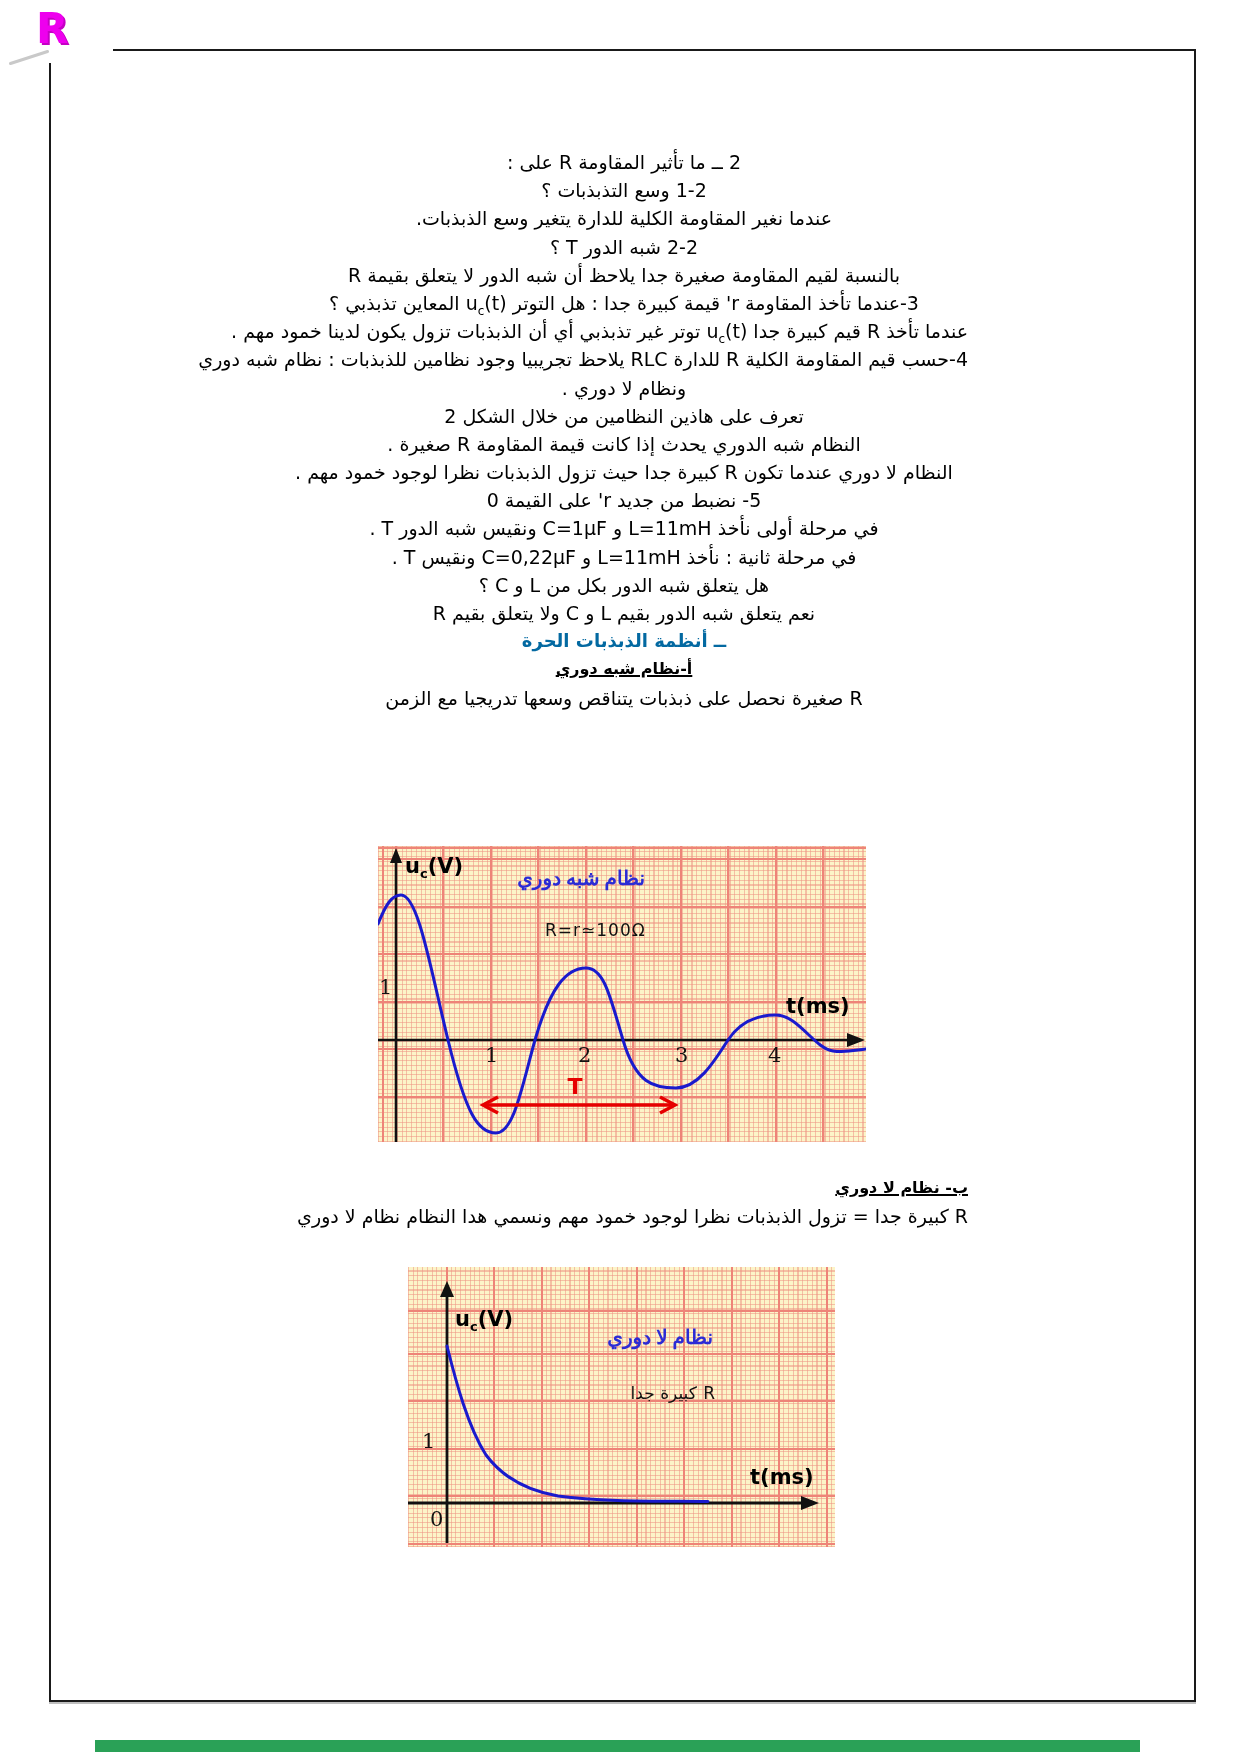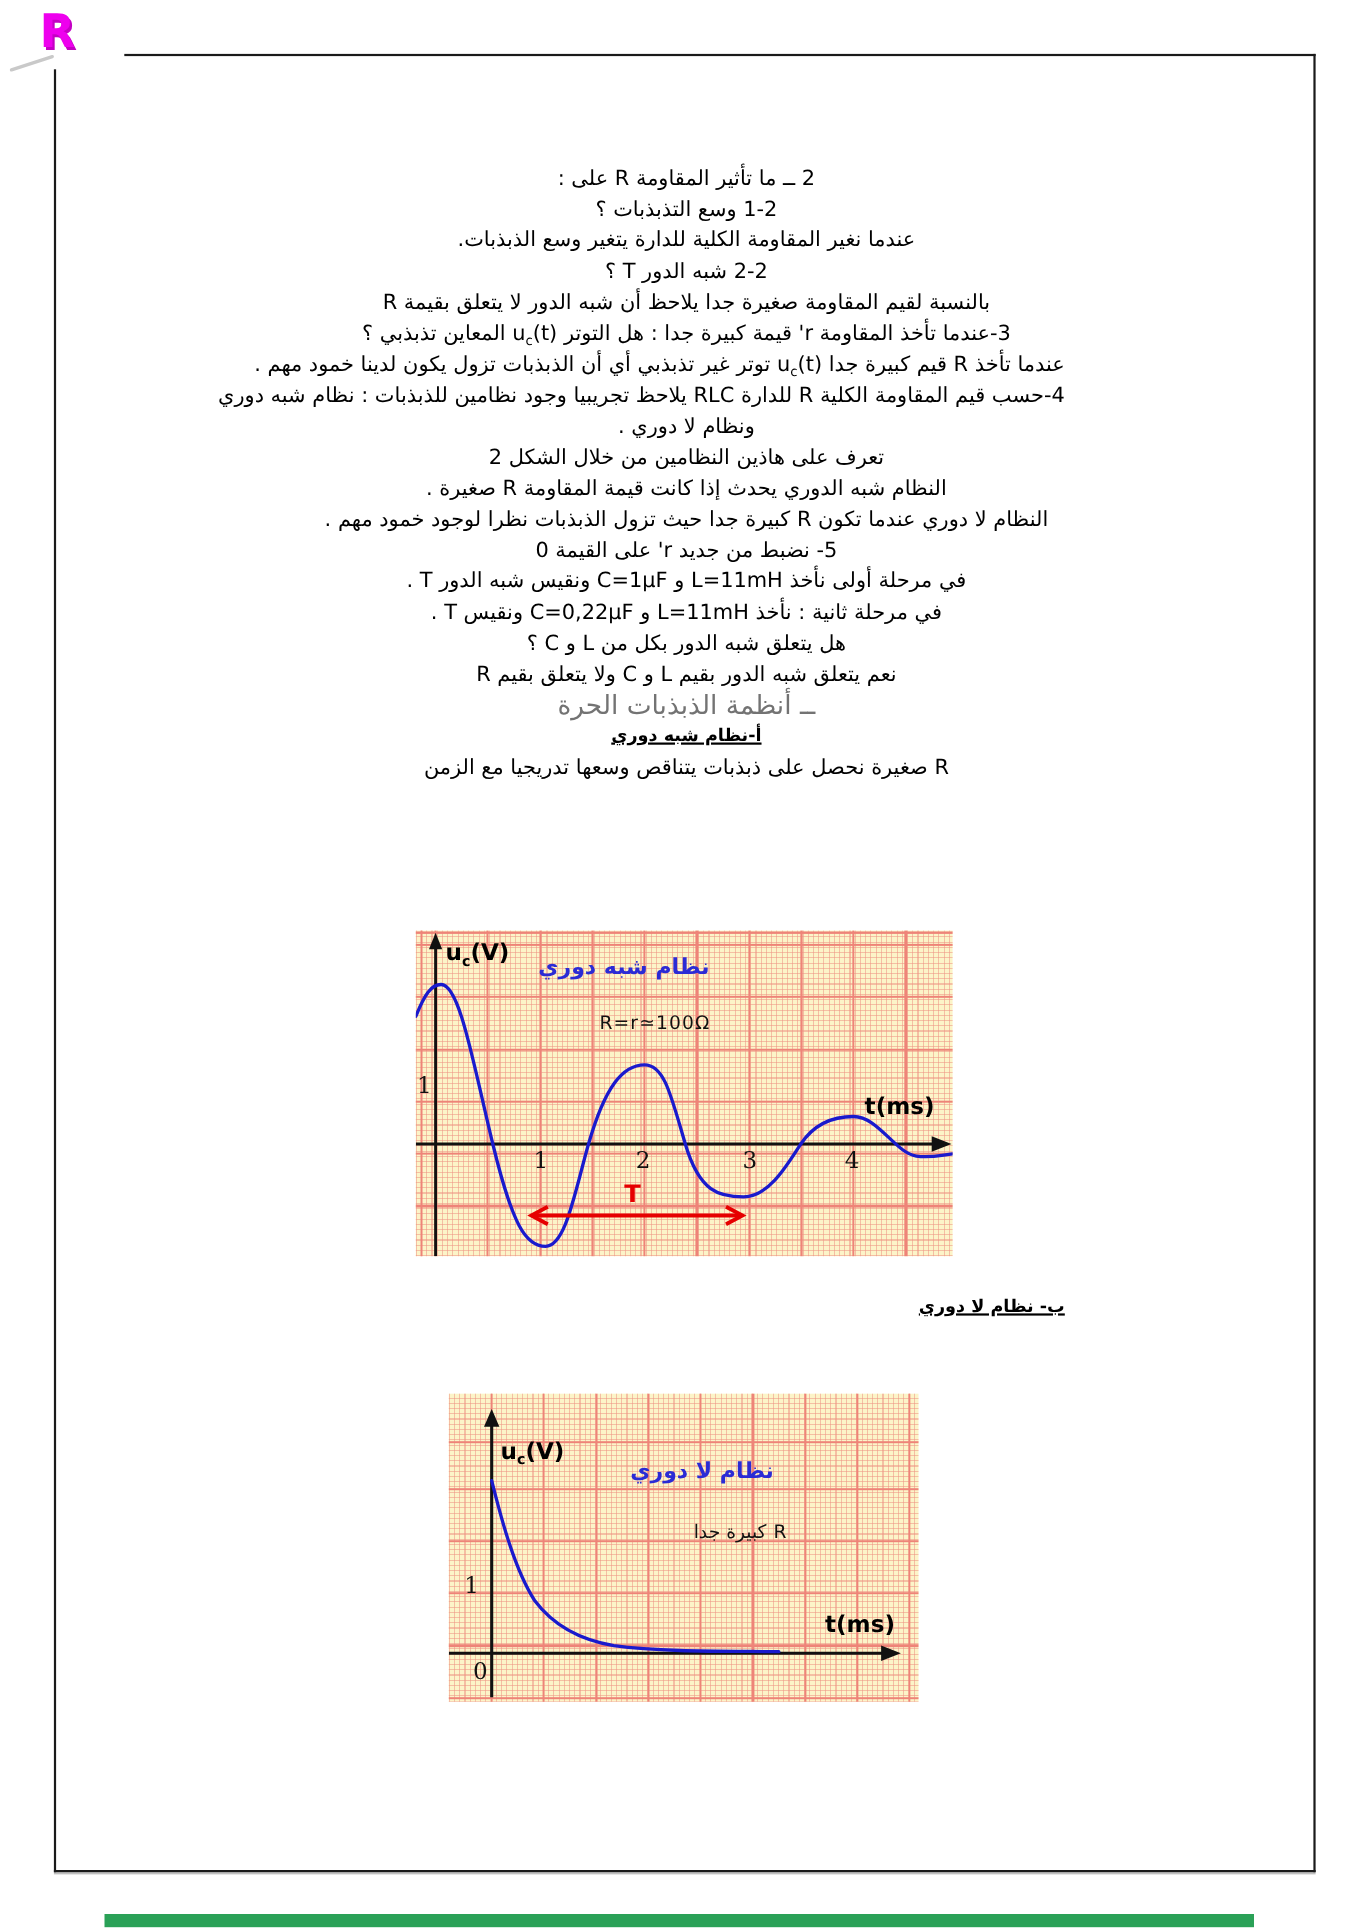--- a/index.html
+++ b/index.html
@@ -16,40 +16,40 @@
   .logo{position:absolute;left:36px;top:4px;font-size:42px;font-weight:bold;
         color:#ee00ee;text-shadow:2px 2px 0 #c400c4;font-family:"DejaVu Sans",sans-serif;}
   .logo-swoosh{position:absolute;left:8px;top:56px;width:42px;height:3px;background:#c9c9c9;
         transform:rotate(-18deg);border-radius:2px;}
 
   
   .doc-text{position:absolute;left:280px;width:688px;direction:rtl;text-align:right;
             font-size:19px;line-height:28.2px;}
   .doc-text .line{height:28.2px;white-space:nowrap;}
   .line sub{font-size:12px;}
-  .green-head{color:#737373;font-weight:normal;font-size:24px;}
+  .green-head{color:#0369a1;font-weight:bold;font-size:18px;}
   .ul-head{font-weight:bold;font-size:16px;text-decoration:underline;text-decoration-thickness:2px;}
 
   
   .graph{position:absolute;background-color:#fcf4c8;
      background-image:
        repeating-linear-gradient(0deg,  #ee8478 0 2px, transparent 2px 47.5px),
        repeating-linear-gradient(90deg, #ee8478 0 2px, transparent 2px 47.5px),
        repeating-linear-gradient(0deg,  rgba(238,148,132,.55) 0 1px, transparent 1px 4.75px),
        repeating-linear-gradient(90deg, rgba(238,148,132,.55) 0 1px, transparent 1px 4.75px);}
   .graph1{left:378px;top:846px;width:488px;height:296px;
      background-position:0 3px, 17px 0, 0 0, 0 0;}
   .graph2{left:408px;top:1267px;width:427px;height:280px;
      background-position:0 45px, 38px 0, 0 0, 0 0;}
   .graph svg{position:absolute;left:0;top:0;}
 
   .glabel{position:absolute;white-space:nowrap;}
   .axis-name{font-weight:bold;font-size:21px;color:#000;}
   .axis-name sub{font-size:13px;}
-  .regime{color:#2b2bd5;font-weight:bold;font-size:20px;direction:rtl;text-align:left;}
+  .regime{color:#2b2bd5;font-weight:bold;font-size:20px;direction:rtl;text-align:right;font-family:Liberation Serif, serif;}
   .cond{color:#111;font-size:17px;letter-spacing:1px;direction:rtl;}
   .ticknum{font-family:"DejaVu Serif", serif;font-size:21px;color:#111;}
   .t-label{color:#e60000;font-weight:bold;font-size:22px;text-align:center;}
 
   .footer-bar{position:absolute;left:95px;top:1740px;width:1045px;height:12px;background:#2aa157;}
 </style>
 </head>
 <body>
 
 <div class="page">
@@ -116,20 +116,21 @@
     <div class="glabel ticknum" style="left:107px;top:197px;">1</div>
     <div class="glabel ticknum" style="left:200px;top:197px;">2</div>
     <div class="glabel ticknum" style="left:297px;top:197px;">3</div>
     <div class="glabel ticknum" style="left:390px;top:197px;">4</div>
     <div class="glabel axis-name" style="left:408px;top:148px;">t(ms)</div>
     <div class="glabel t-label" style="left:182px;top:228px;width:30px;">T</div>
   </div>
 
   <div class="doc-text" style="top:1174px;">
     <div class="line ul-head">ب- نظام لا دوري</div>
+    <div class="line">R كبيرة جدا = تزول الذبذبات نظرا لوجود خمود مهم ونسمي هدا النظام نظام لا دوري</div>
   </div>
 
   <div class="graph graph2">
     <svg width="427" height="280" viewBox="0 0 427 280">
       <line x1="39" y1="24" x2="39" y2="276" stroke="#111" stroke-width="2.8"></line>
       <polygon points="39,14 32,30 46,30" fill="#111"></polygon>
       <line x1="0" y1="236" x2="402" y2="236" stroke="#111" stroke-width="2.8"></line>
       <polygon points="411,236 393,229 393,243" fill="#111"></polygon>
       <path d="M 39 79
                C 48 115, 60 160, 78 188

